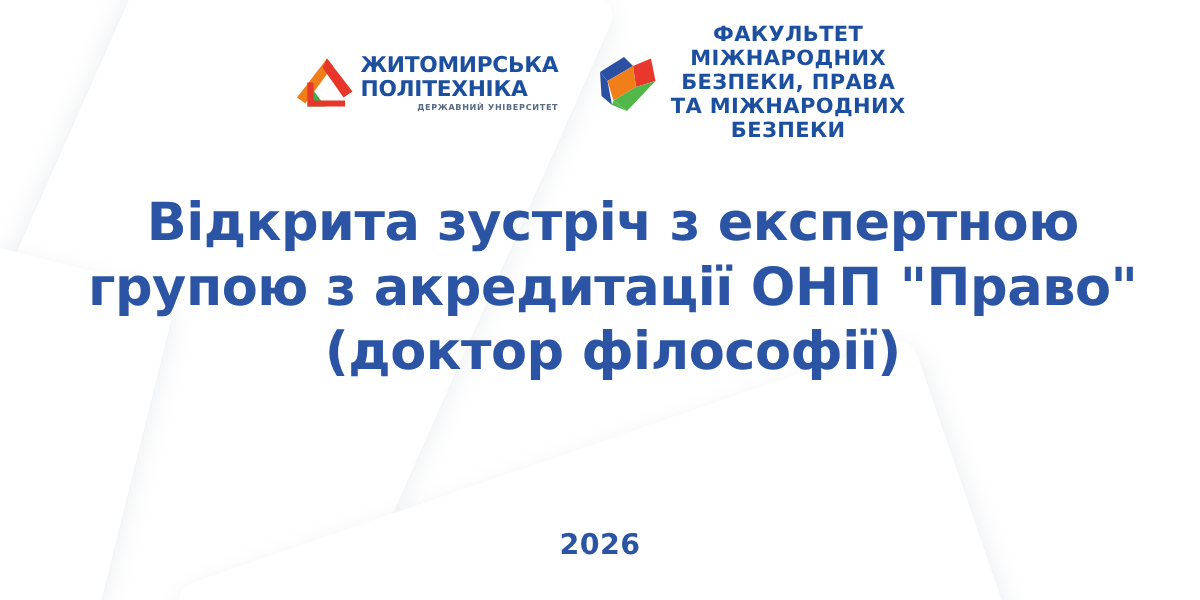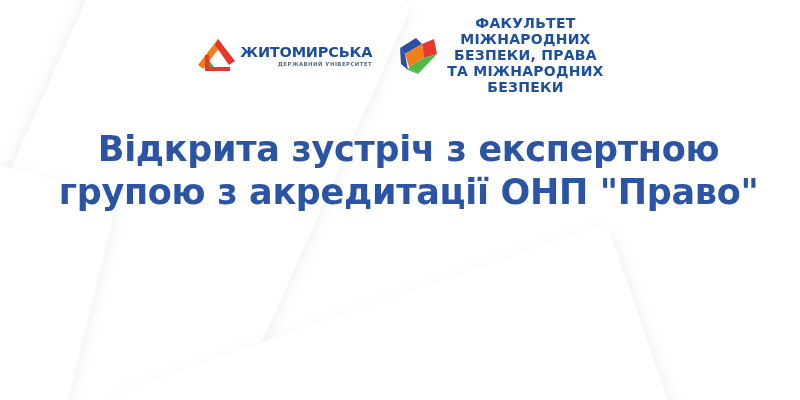--- a/index.html
+++ b/index.html
@@ -187,20 +187,21 @@
       <span class="zp-mark">
         <svg viewBox="0 0 40 42" width="40" height="42" xmlns="http://www.w3.org/2000/svg">
           <polygon points="2,30 22,4 26,9 7.5,34" fill="#f07f1a"></polygon>
           <polygon points="22,4 39,26 33,30 19,10" fill="#e8362b"></polygon>
           <polygon points="9,36 9,20 21,36" fill="#3fae49"></polygon>
           <polygon points="9,36 9,20 13,20 13,32 34,32 34,36" fill="#e8362b"></polygon>
         </svg>
       </span>
       <span class="zp-text">
         <span class="zp-line1">ЖИТОМИРСЬКА</span>
+        <span class="zp-line2">ПОЛІТЕХНІКА</span>
         <span class="zp-sub">ДЕРЖАВНИЙ УНІВЕРСИТЕТ</span>
       </span>
     </div>
 
     <div class="fac-logo">
       <span class="fac-mark">
         <svg viewBox="0 0 44 44" width="44" height="44" xmlns="http://www.w3.org/2000/svg">
           <polygon points="4,14 20,4 26,10 9,20" fill="#2b4fa3"></polygon>
           <polygon points="26,10 38,5 41,20 28,24" fill="#e8372c"></polygon>
           <polygon points="4,14 9,20 12,36 5,30" fill="#2b4fa3"></polygon>
@@ -216,16 +217,18 @@
         <span>ТА МІЖНАРОДНИХ</span>
         <span>БЕЗПЕКИ</span>
       </span>
     </div>
 
   </div>
 
   <div class="title-block">
     <div class="tline">Відкрита зустріч з експертною</div>
     <div class="tline">групою з акредитації ОНП "Право"</div>
+    <div class="tline">(доктор філософії)</div>
   </div>
 
+  <div class="year">2026</div>
 
 </div>
 
 </body></html>

